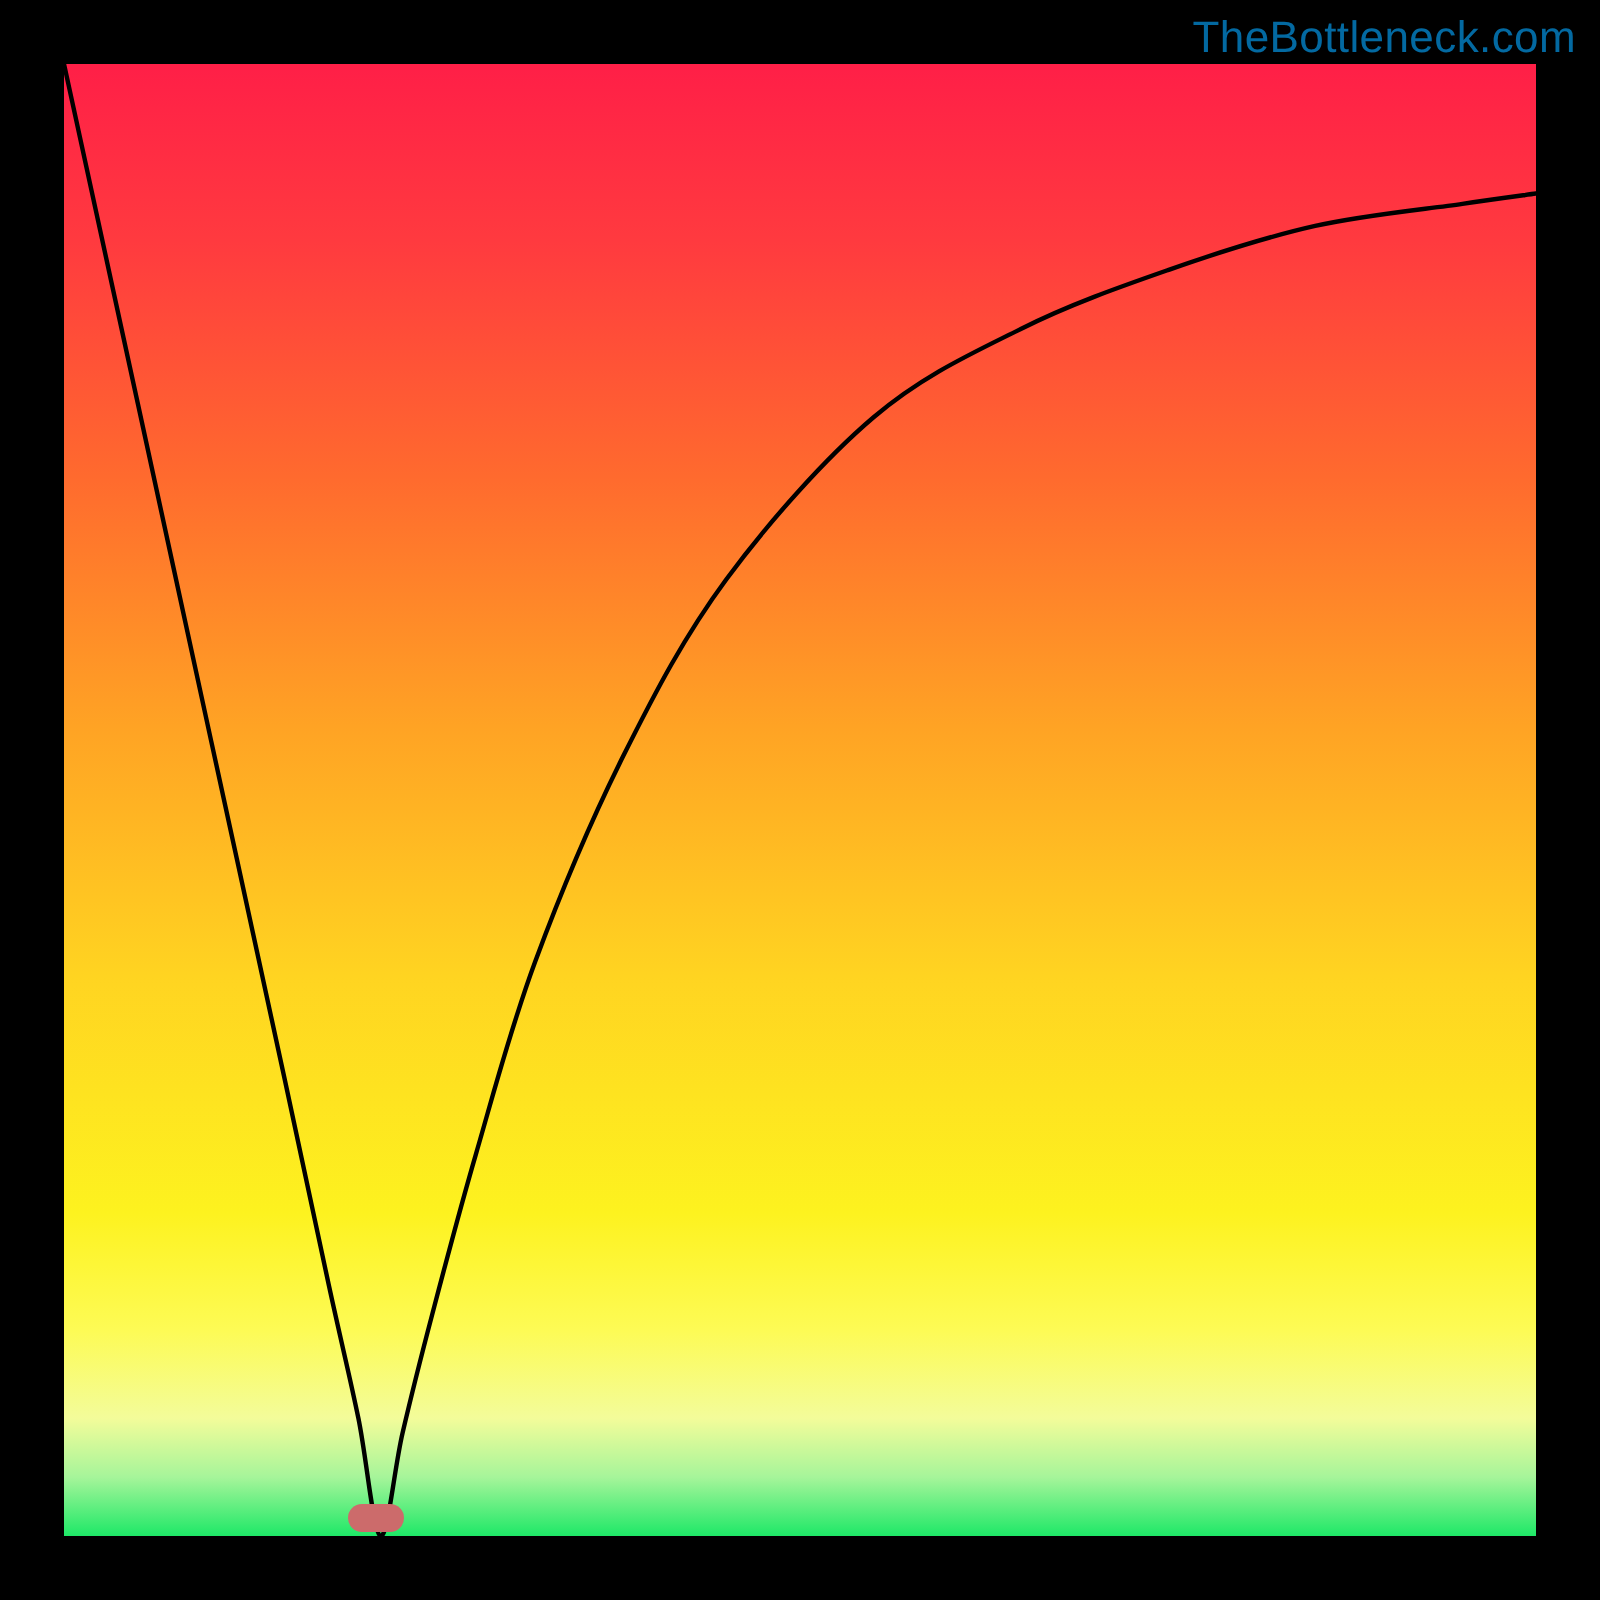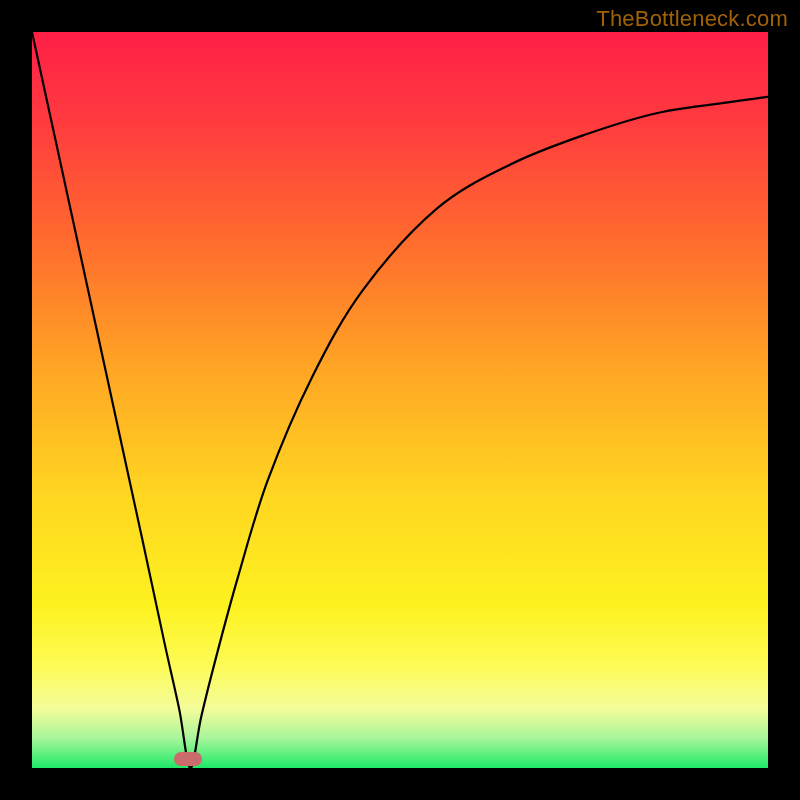--- a/index.html
+++ b/index.html
@@ -33,21 +33,21 @@
       #fdfb55 86%,
       #f3fc9a 92%,
       #a6f59a 96%,
       #1ee867 100%
     );
   }
   .watermark {
     position: absolute;
     top: 6px;
     right: 12px;
-    color: #a16207;
+    color: #0369a1;
     font-size: 22px;
     font-weight: 400;
     letter-spacing: 0.2px;
   }
   svg.curve {
     position: absolute;
     left: 0;
     top: 0;
     width: 736px;
     height: 736px;

